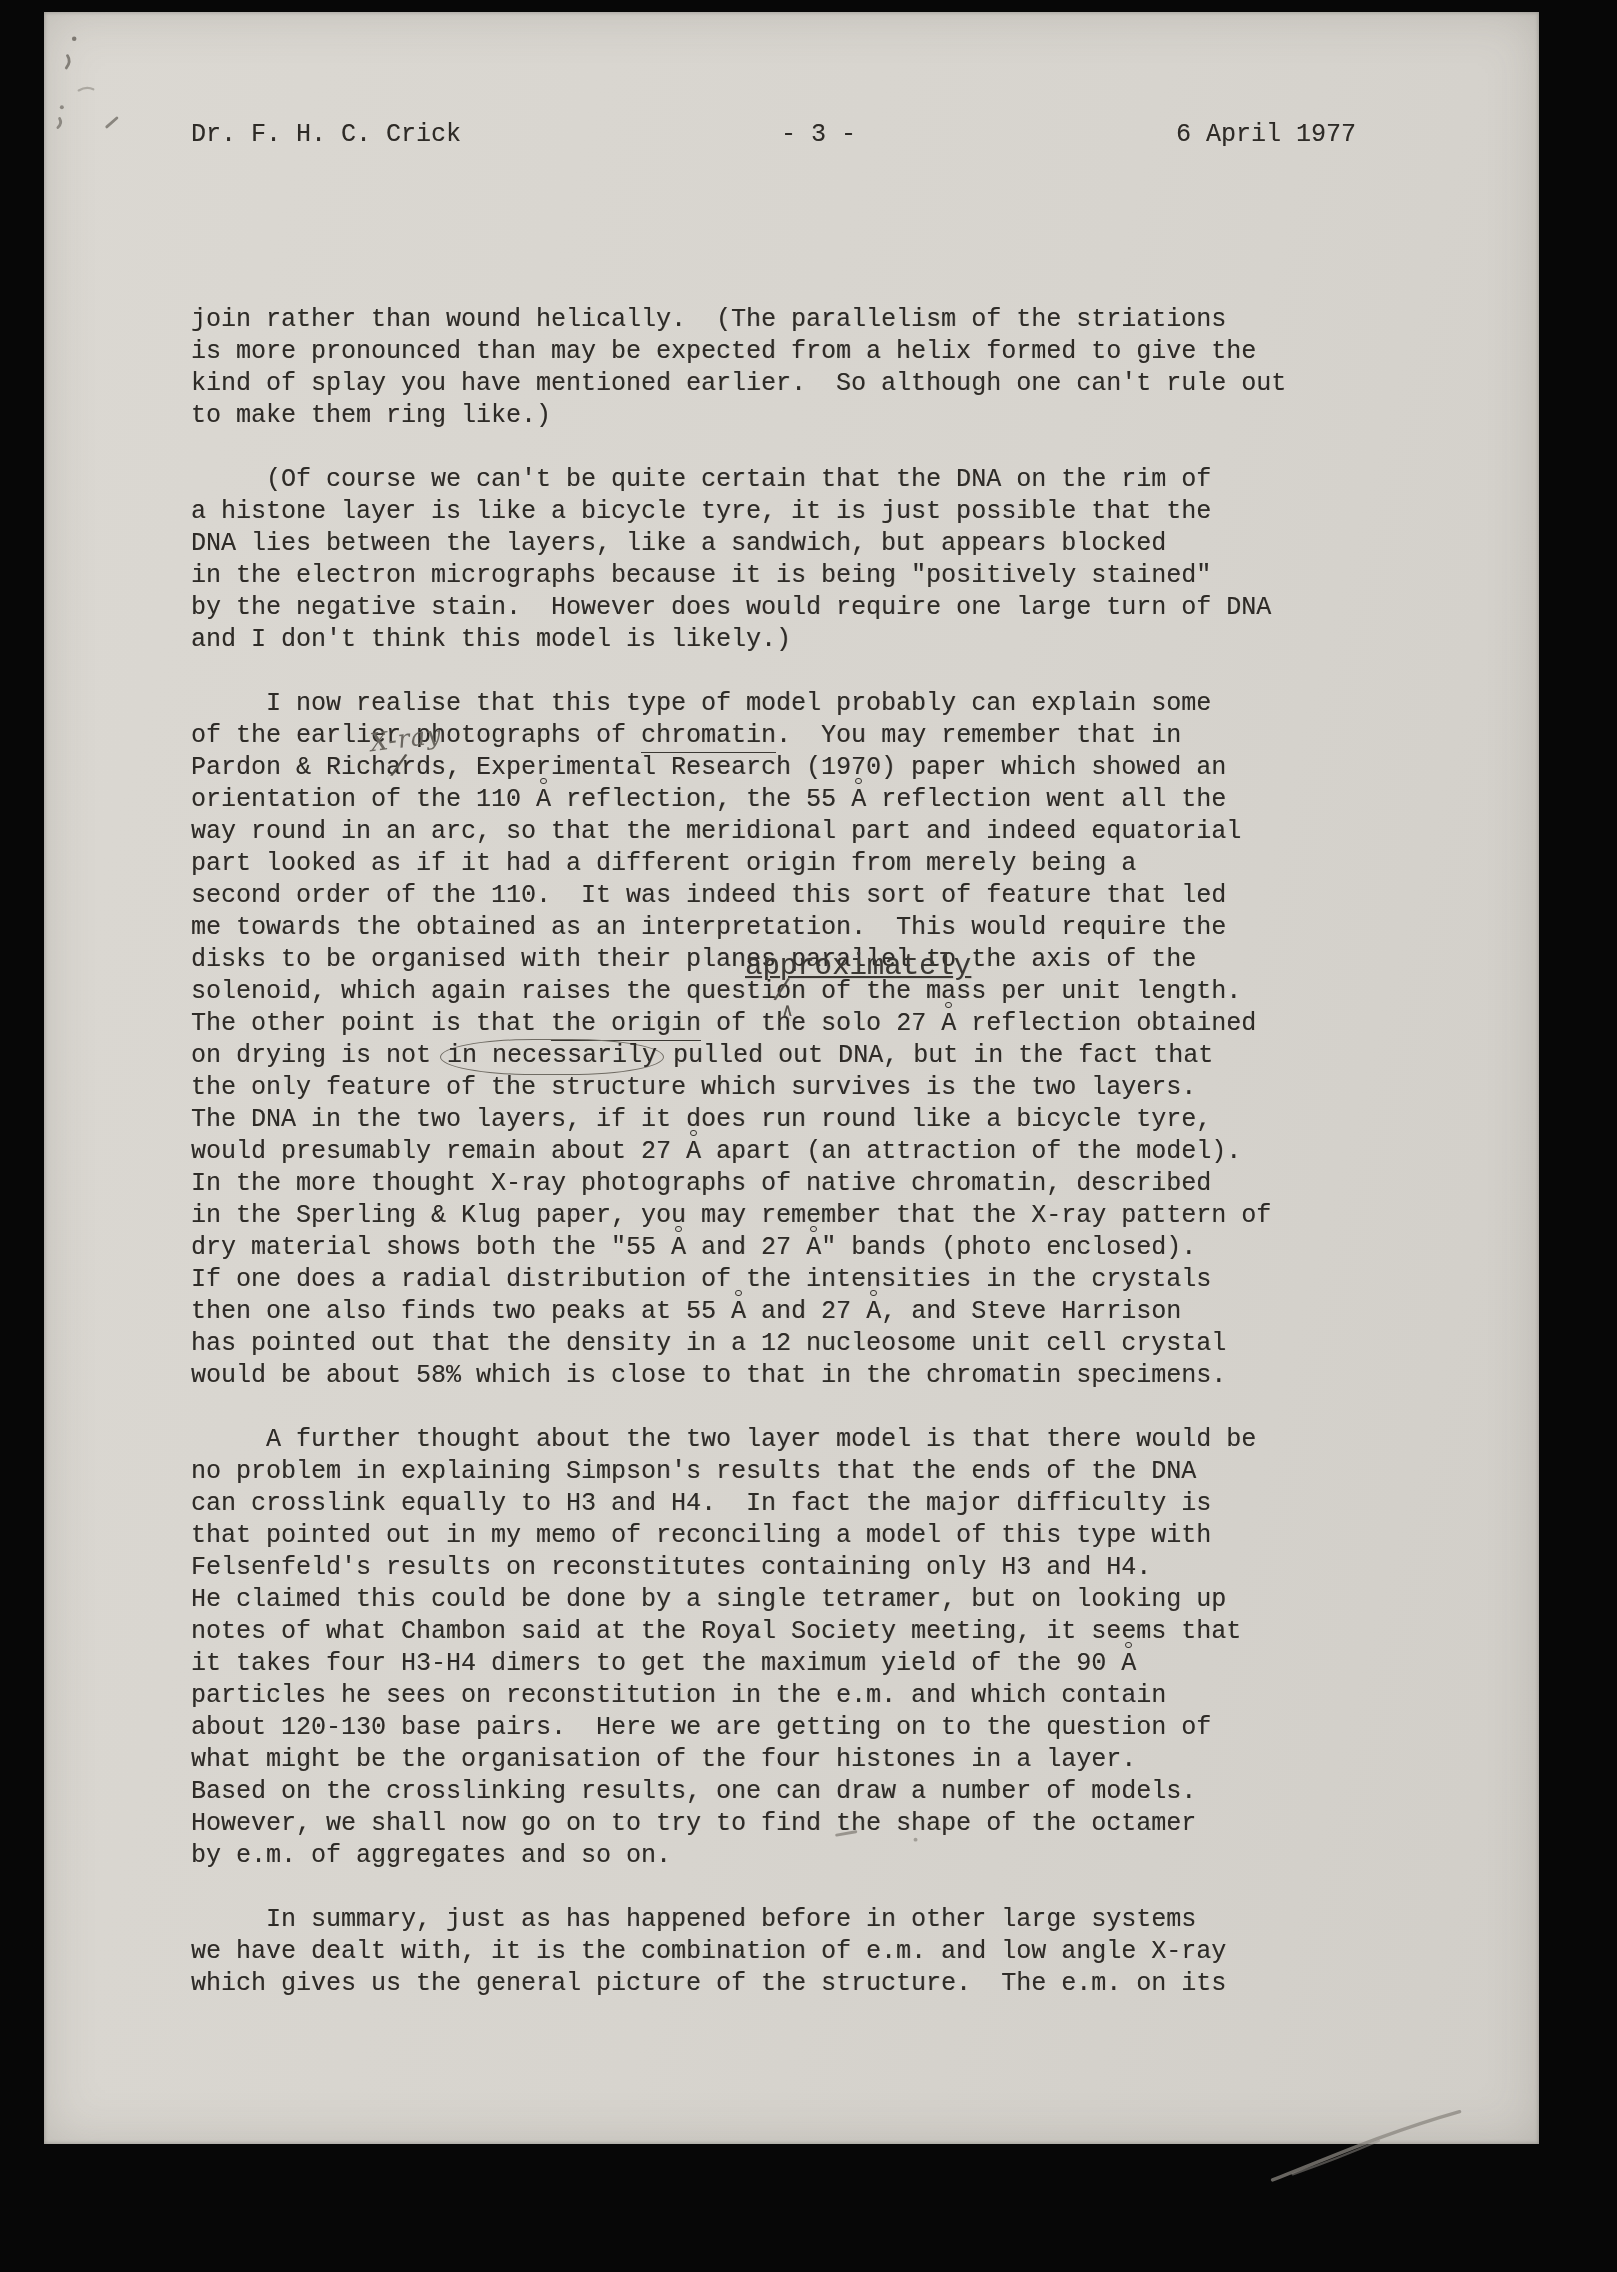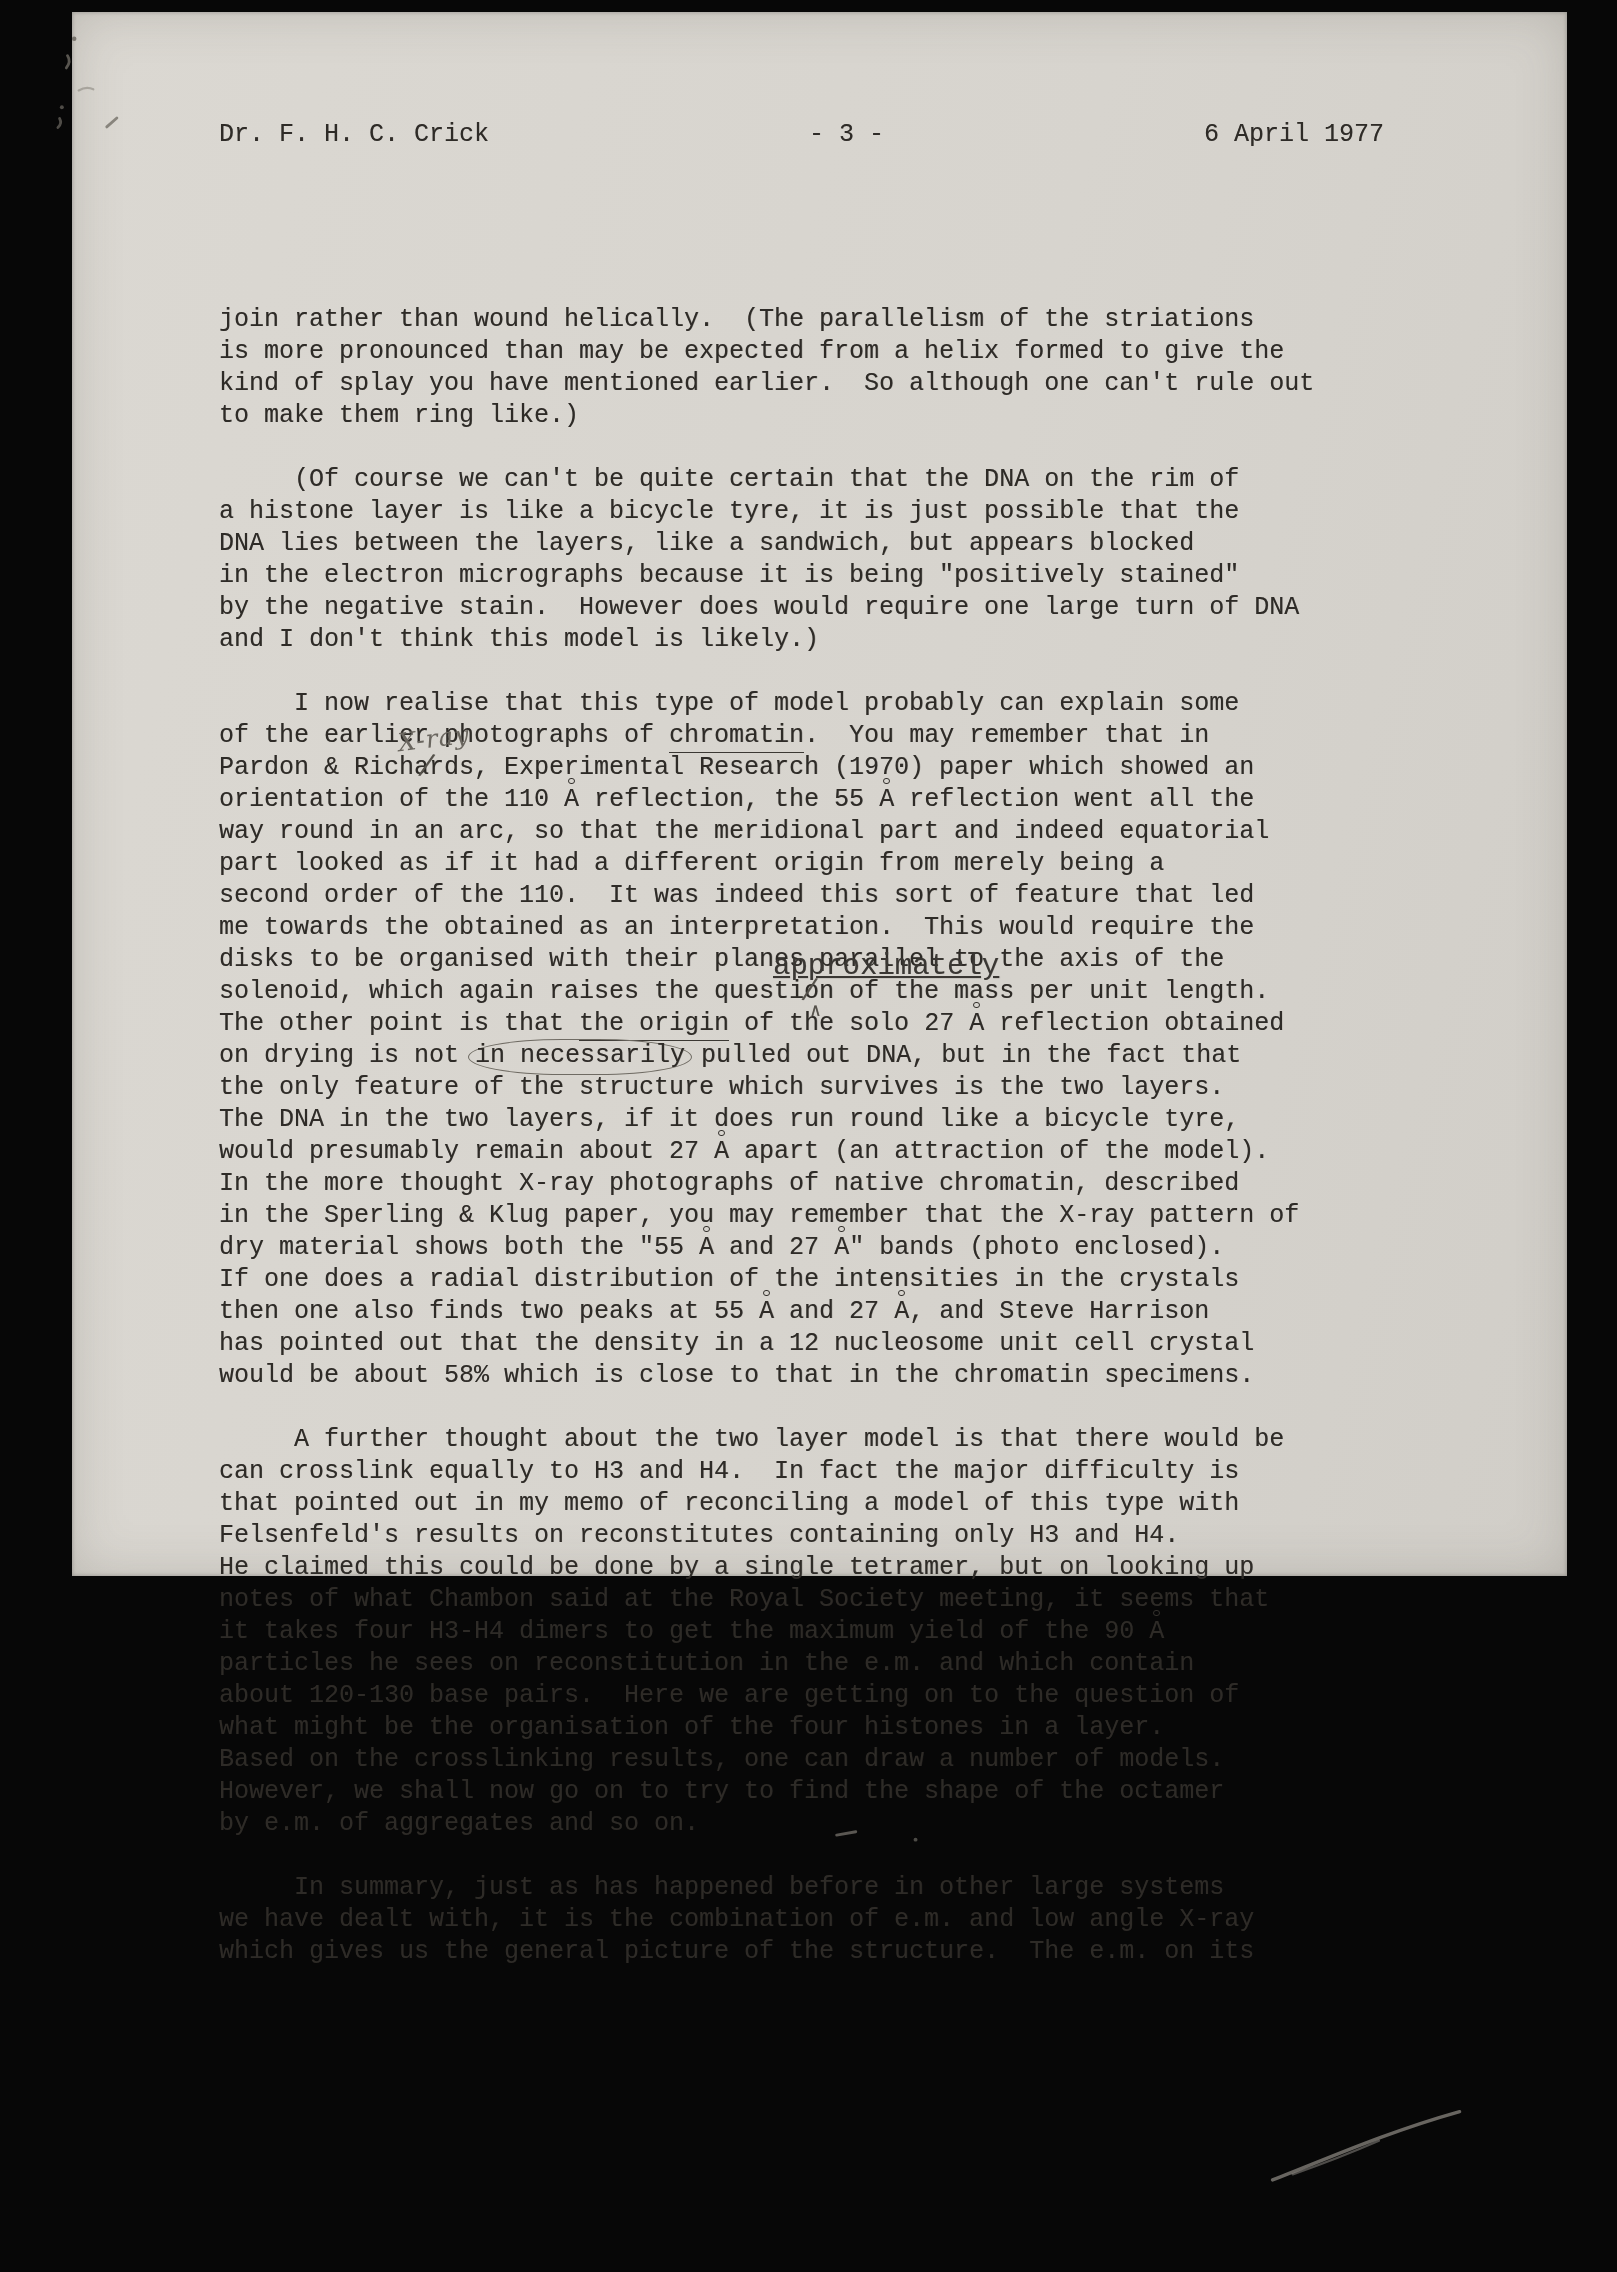--- a/index.html
+++ b/index.html
@@ -7,24 +7,23 @@
     position:relative;
     width:1617px;height:2273px;
     background:#070707;
     overflow:hidden;
     font-family:"Liberation Mono","DejaVu Sans Mono",monospace;
   }
   
   #paper{
     position:absolute;
     left:44px; top:12.4px;
-    width:1495px; height:1564px;
+    width:1495px; height:2132px;
     background:linear-gradient(105deg,#dbd8d2 0%,#d7d4ce 55%,#d1cec8 100%);
     box-shadow:inset 0 0 51px rgba(92,87,79,.22), inset 0 0 4.5px rgba(0,0,0,.28);
-    margin-left:28px;
   }
   
   #letter-header{
     position:absolute;
     left:147px; top:108px; width:1165px;
     display:flex; justify-content:space-between; align-items:baseline;
     font-size:25px; color:#2e2b27;
     text-shadow:0.3px 0.3px 0.4px rgba(46,43,39,.4);
     white-space:pre;
   }
@@ -134,20 +133,21 @@
           <div class="line">In the more thought X-ray photographs of native chromatin, described</div>
           <div class="line">in the Sperling &amp; Klug paper, you may remember that the X-ray pattern of</div>
           <div class="line">dry material shows both the "55 <span class="ang">A<span class="ring"></span></span> and 27 <span class="ang">A<span class="ring"></span></span>" bands (photo enclosed).</div>
           <div class="line">If one does a radial distribution of the intensities in the crystals</div>
           <div class="line">then one also finds two peaks at 55 <span class="ang">A<span class="ring"></span></span> and 27 <span class="ang">A<span class="ring"></span></span>, and Steve Harrison</div>
           <div class="line">has pointed out that the density in a 12 nucleosome unit cell crystal</div>
           <div class="line">would be about 58% which is close to that in the chromatin specimens.</div>
         </div>
         <div class="para">
           <div class="line">     A further thought about the two layer model is that there would be</div>
+          <div class="line">no problem in explaining Simpson's results that the ends of the DNA</div>
           <div class="line">can crosslink equally to H3 and H4.  In fact the major difficulty is</div>
           <div class="line">that pointed out in my memo of reconciling a model of this type with</div>
           <div class="line">Felsenfeld's results on reconstitutes containing only H3 and H4.</div>
           <div class="line">He claimed this could be done by a single tetramer, but on looking up</div>
           <div class="line">notes of what Chambon said at the Royal Society meeting, it seems that</div>
           <div class="line">it takes four H3-H4 dimers to get the maximum yield of the 90 <span class="ang">A<span class="ring"></span></span></div>
           <div class="line">particles he sees on reconstitution in the e.m. and which contain</div>
           <div class="line">about 120-130 base pairs.  Here we are getting on to the question of</div>
           <div class="line">what might be the organisation of the four histones in a layer.</div>
           <div class="line">Based on the crosslinking results, one can draw a number of models.</div>

